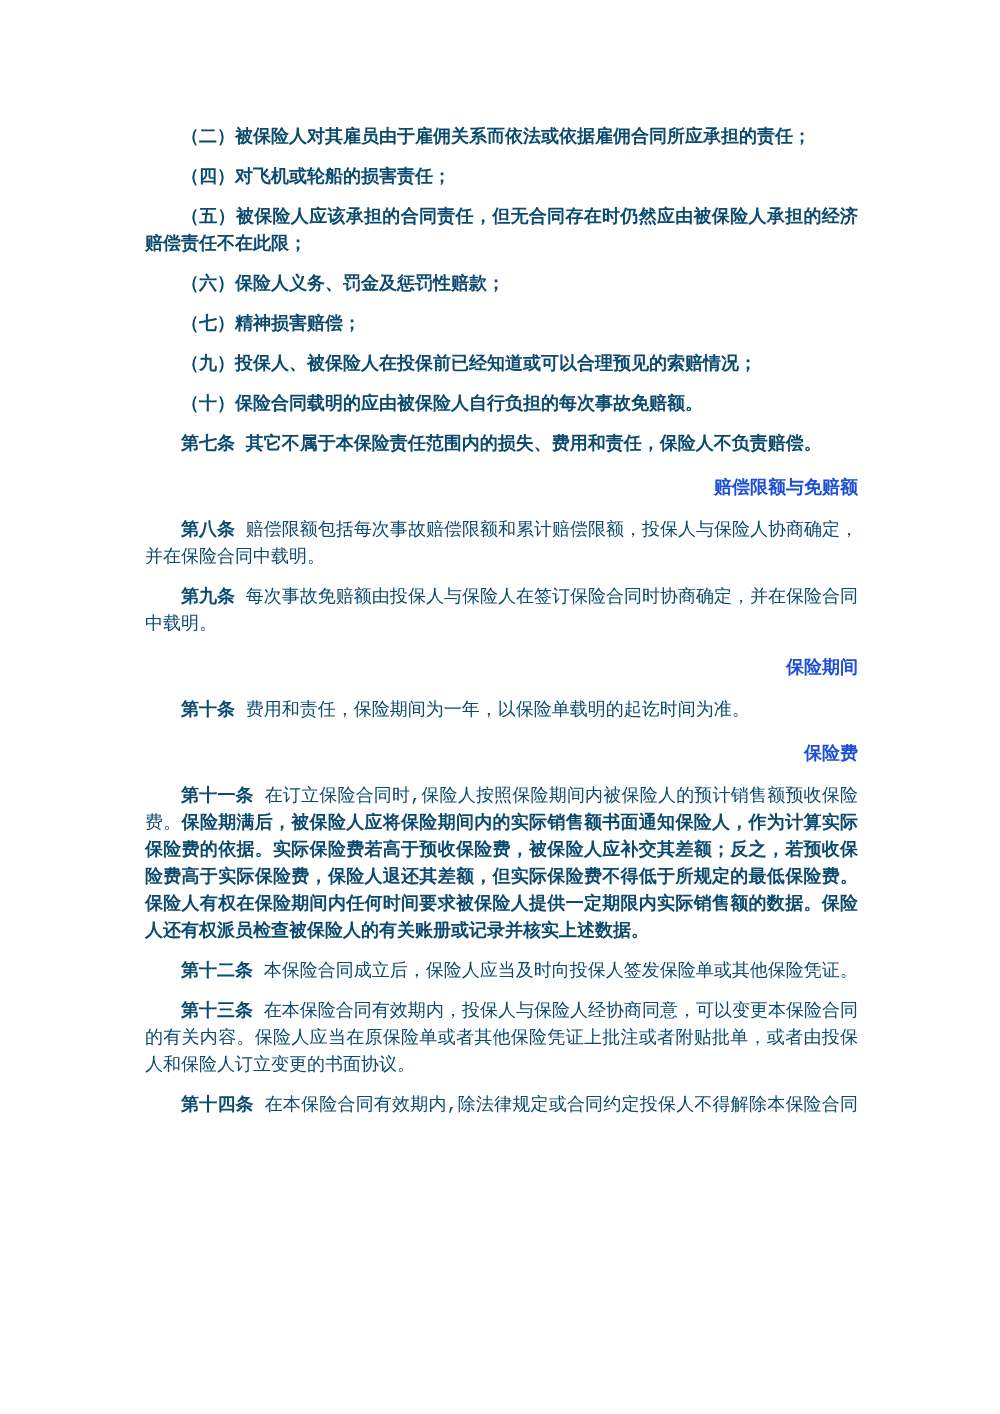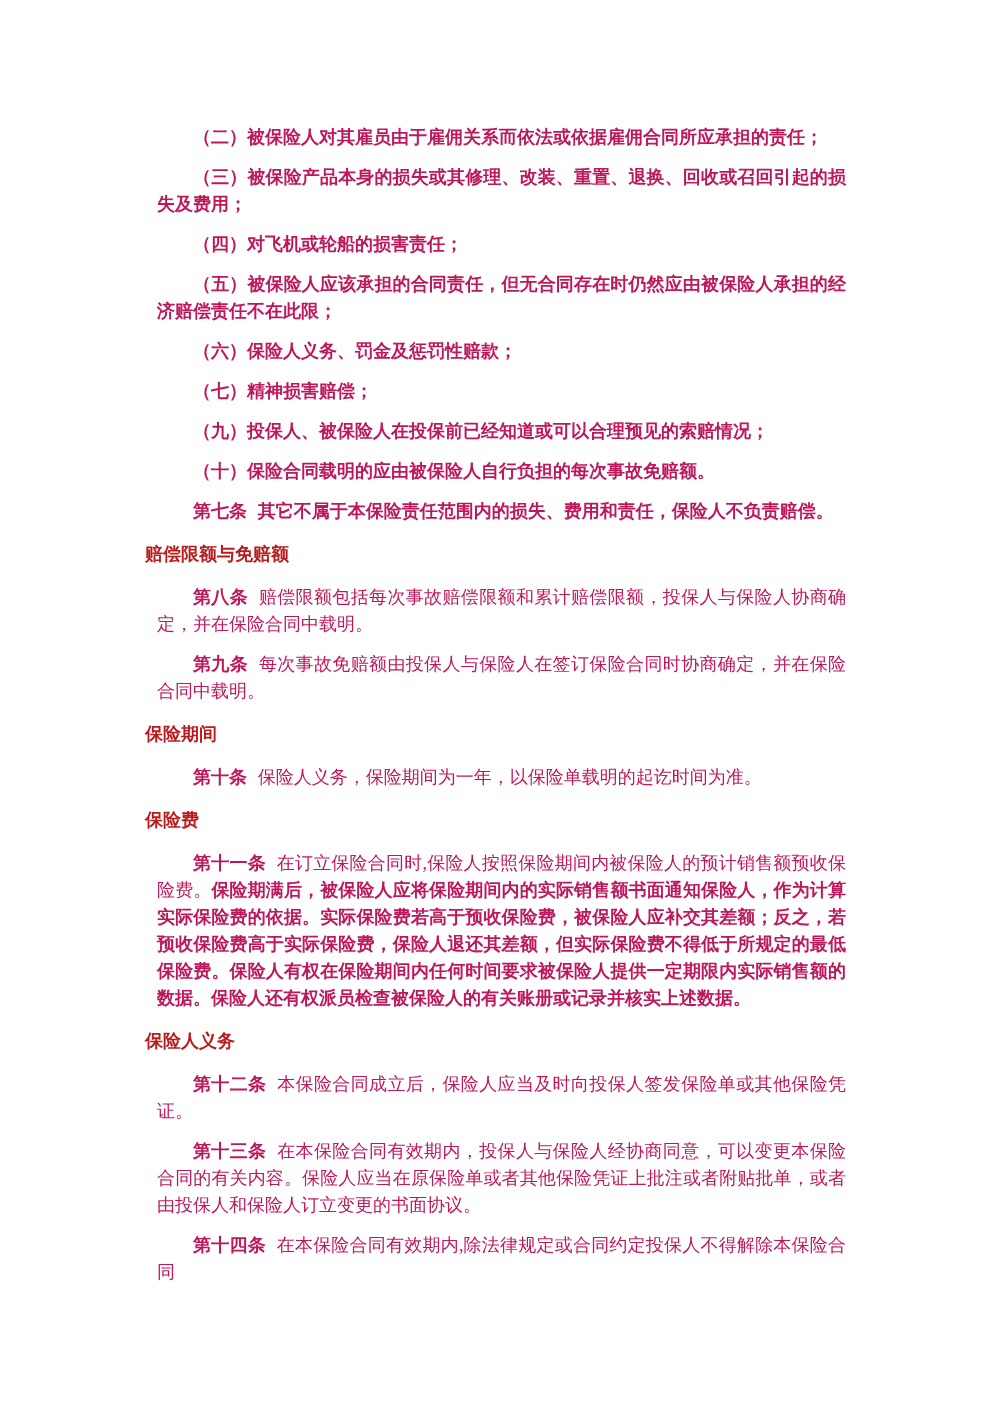--- a/index.html
+++ b/index.html
@@ -21,62 +21,61 @@
     top: 0;
     width: 713px;
     padding-top: 111px;
     color: #161616;
   }
   .block {
     font-size: 18px;
     line-height: 27px;
     text-align: justify;
     text-indent: 2em;
-    margin: 13px 12px;
-    color: #be185d;
+    margin: 13px 0;
+    color: #0c4a6e;
+    font-family: Liberation Mono, monospace;
   }
   .heading {
     font-size: 18px;
     line-height: 27px;
     font-weight: bold;
-    text-align: left;
+    text-align: right;
     text-indent: 0;
     margin: 16px 0;
-    color: #b91c1c;
+    color: #1d4ed8;
   }
   .bold { font-weight: bold; }
   .regular { font-weight: normal; }
   .clause-label {
     font-weight: bold;
     padding-right: 0.6em;
   }
   .fill-last {
     text-align-last: justify;
     -moz-text-align-last: justify;
   }
 </style>
 </head>
 <body>
 
 <div class="page">
   <main class="content">
       <p class="block bold">（二）被保险人对其雇员由于雇佣关系而依法或依据雇佣合同所应承担的责任；</p>
-      <p class="block bold">（三）被保险产品本身的损失或其修理、改装、重置、退换、回收或召回引起的损失及费用；</p>
       <p class="block bold">（四）对飞机或轮船的损害责任；</p>
       <p class="block bold">（五）被保险人应该承担的合同责任，但无合同存在时仍然应由被保险人承担的经济赔偿责任不在此限；</p>
       <p class="block bold">（六）保险人义务、罚金及惩罚性赔款；</p>
       <p class="block bold">（七）精神损害赔偿；</p>
       <p class="block bold">（九）投保人、被保险人在投保前已经知道或可以合理预见的索赔情况；</p>
       <p class="block bold">（十）保险合同载明的应由被保险人自行负担的每次事故免赔额。</p>
       <p class="block"><span class="clause-label">第七条</span><span class="bold">其它不属于本保险责任范围内的损失、费用和责任，保险人不负责赔偿。</span></p>
       <div class="heading">赔偿限额与免赔额</div>
       <p class="block"><span class="clause-label">第八条</span><span class="regular">赔偿限额包括每次事故赔偿限额和累计赔偿限额，投保人与保险人协商确定，并在保险合同中载明。</span></p>
       <p class="block"><span class="clause-label">第九条</span><span class="regular">每次事故免赔额由投保人与保险人在签订保险合同时协商确定，并在保险合同中载明。</span></p>
       <div class="heading">保险期间</div>
-      <p class="block"><span class="clause-label">第十条</span><span class="regular">保险人义务，保险期间为一年，以保险单载明的起讫时间为准。</span></p>
+      <p class="block"><span class="clause-label">第十条</span><span class="regular">费用和责任，保险期间为一年，以保险单载明的起讫时间为准。</span></p>
       <div class="heading">保险费</div>
       <p class="block"><span class="clause-label">第十一条</span><span class="regular">在订立保险合同时,保险人按照保险期间内被保险人的预计销售额预收保险费。</span><span class="bold">保险期满后，被保险人应将保险期间内的实际销售额书面通知保险人，作为计算实际保险费的依据。实际保险费若高于预收保险费，被保险人应补交其差额；反之，若预收保险费高于实际保险费，保险人退还其差额，但实际保险费不得低于所规定的最低保险费。保险人有权在保险期间内任何时间要求被保险人提供一定期限内实际销售额的数据。保险人还有权派员检查被保险人的有关账册或记录并核实上述数据。</span></p>
-      <div class="heading">保险人义务</div>
       <p class="block"><span class="clause-label">第十二条</span><span class="regular">本保险合同成立后，保险人应当及时向投保人签发保险单或其他保险凭证。</span></p>
       <p class="block"><span class="clause-label">第十三条</span><span class="regular">在本保险合同有效期内，投保人与保险人经协商同意，可以变更本保险合同的有关内容。保险人应当在原保险单或者其他保险凭证上批注或者附贴批单，或者由投保人和保险人订立变更的书面协议。</span></p>
       <p class="block fill-last"><span class="clause-label">第十四条</span><span class="regular">在本保险合同有效期内,除法律规定或合同约定投保人不得解除本保险合同</span></p>
     </main>
 </div>
 
 </body></html>

